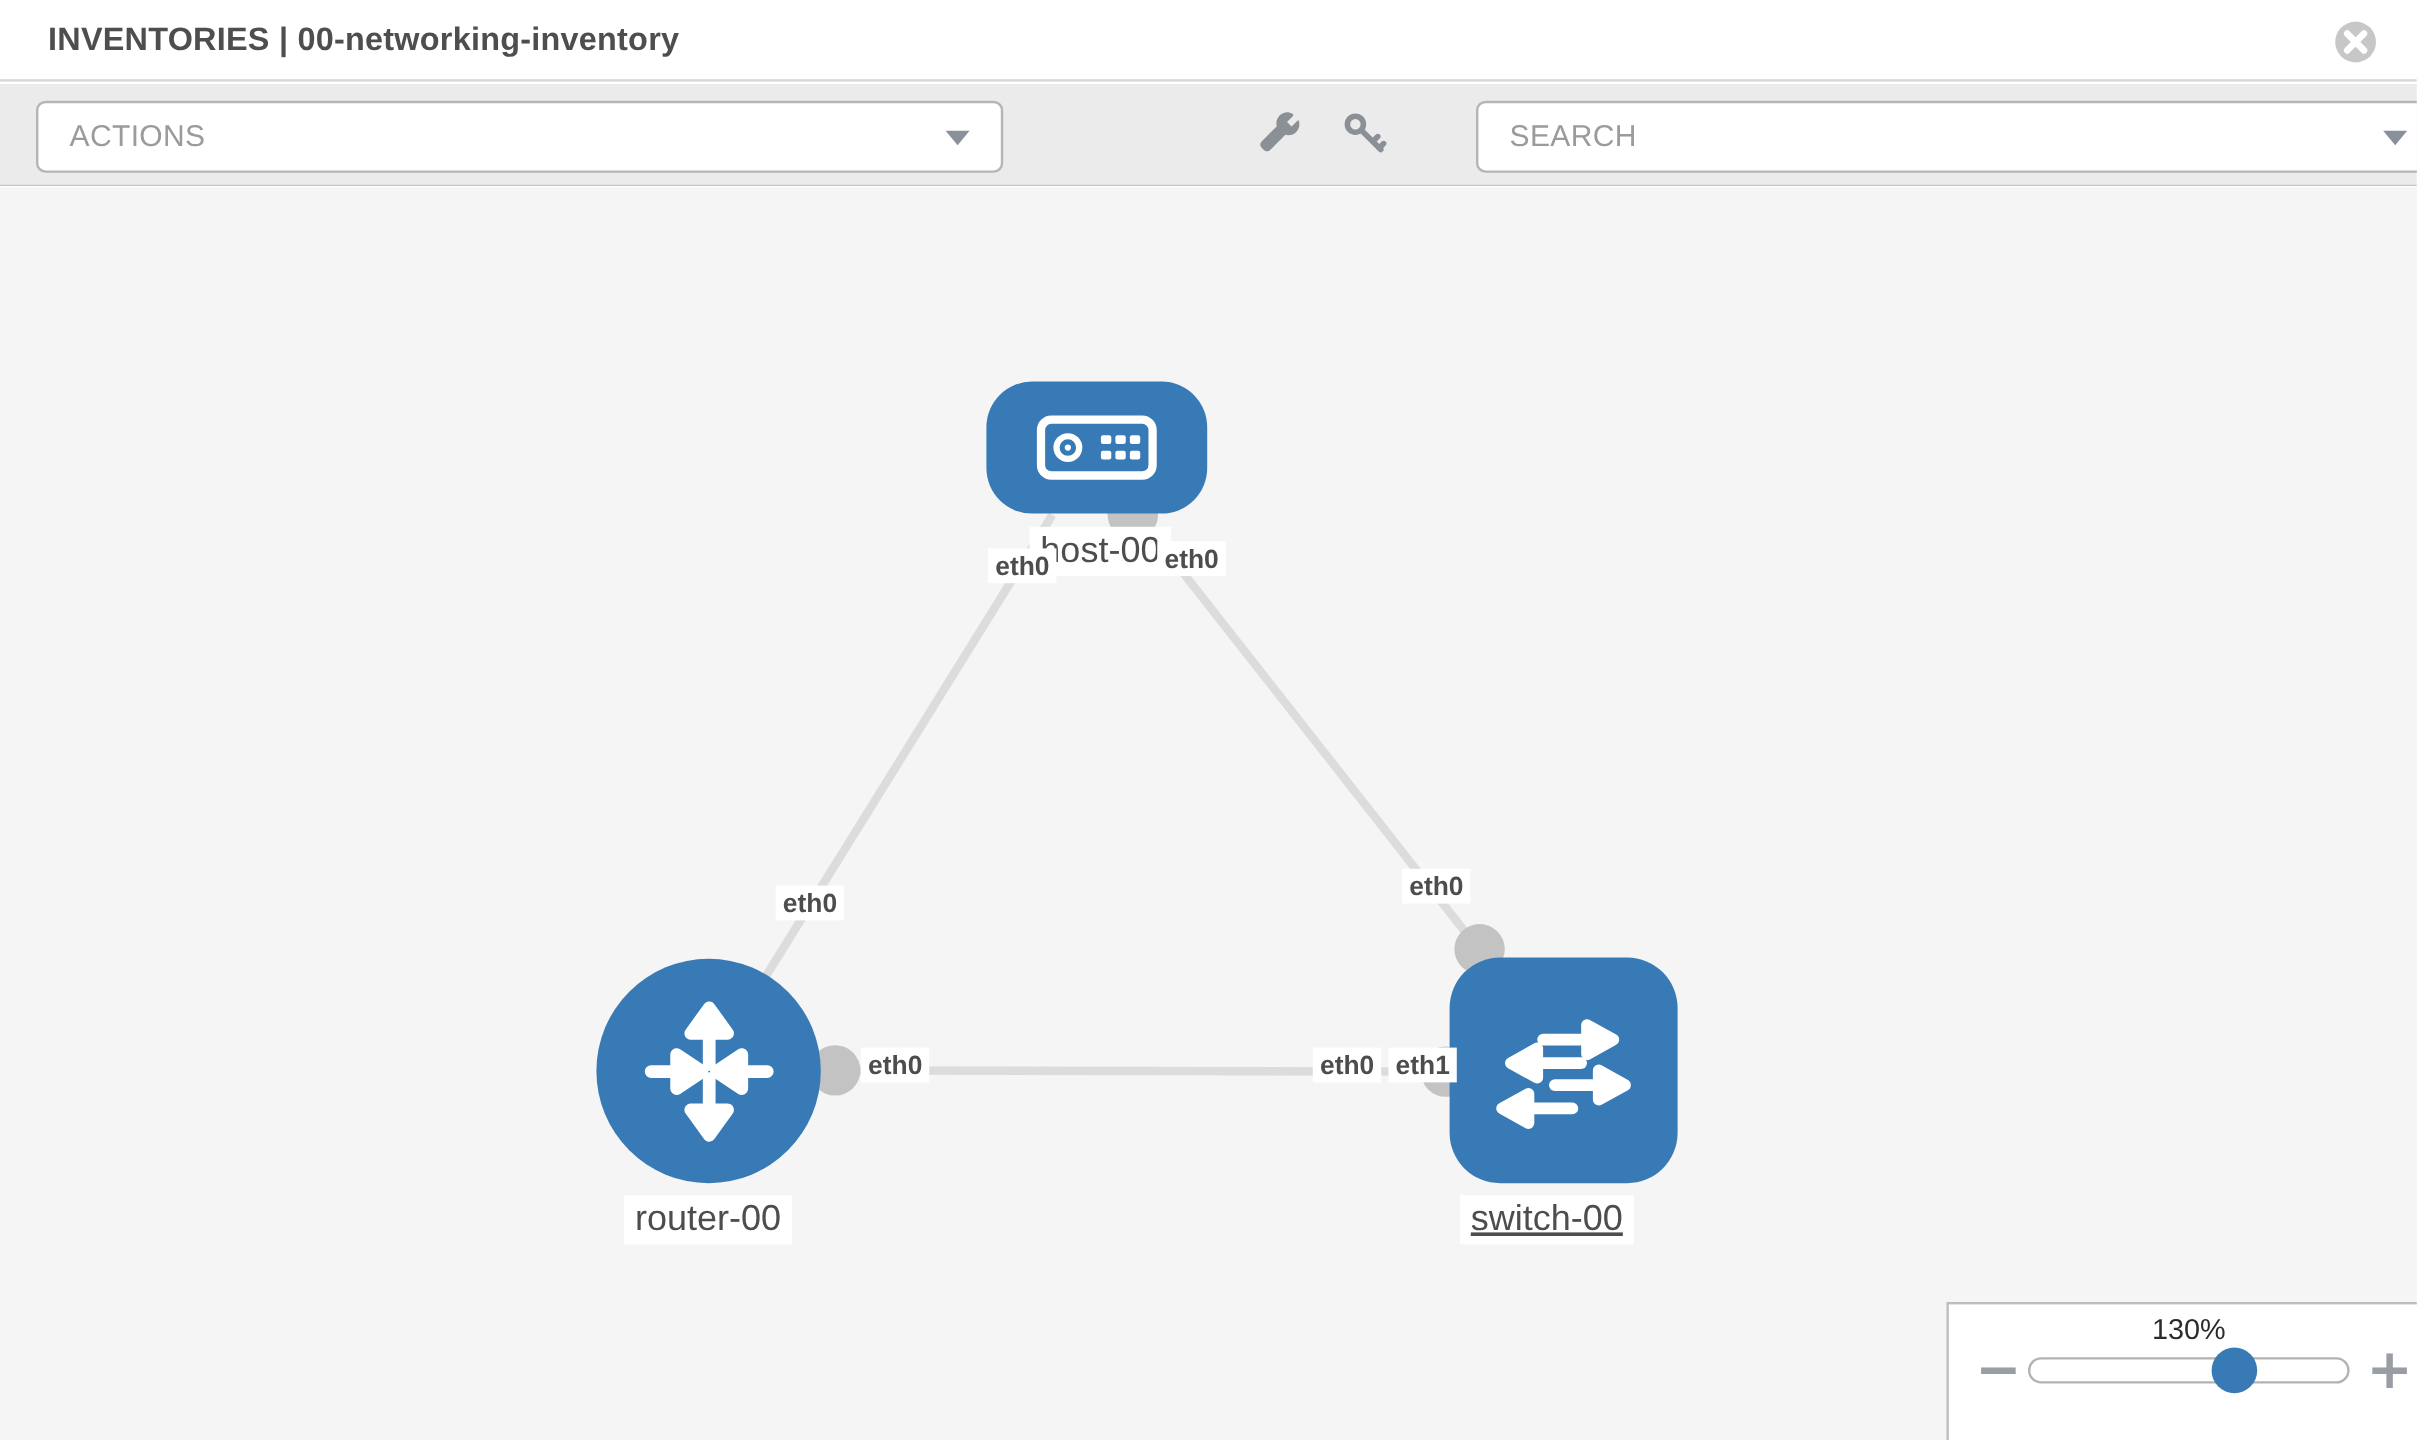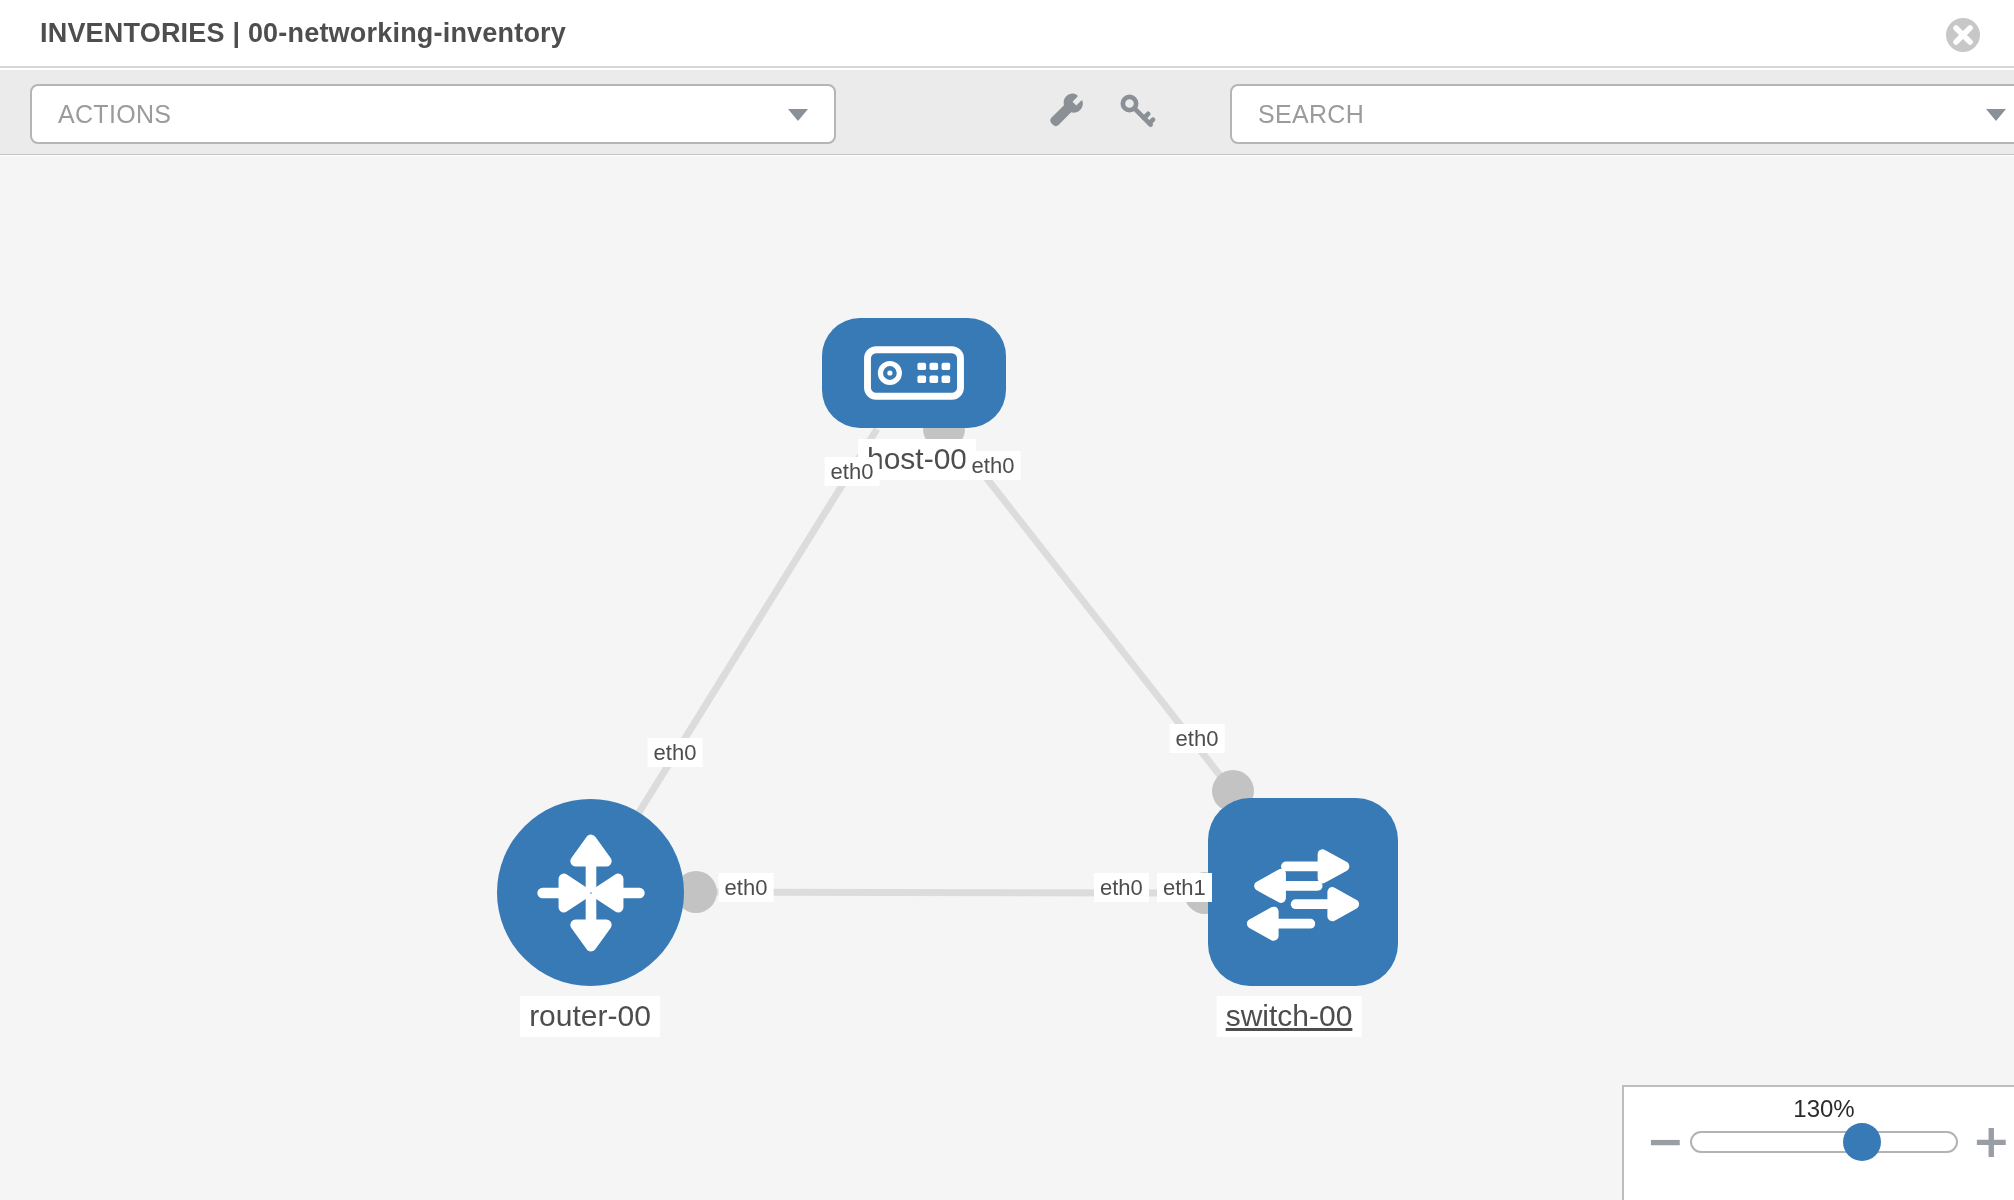--- a/index.html
+++ b/index.html
@@ -32,21 +32,21 @@
   .key-btn{left:1116px;}
   
   .canvas{position:absolute;left:0;top:156px;width:2014px;height:1044px;background:var(--canvas-bg);}
   .links-layer{position:absolute;left:0;top:0;}
   .node{position:absolute;background:var(--node-blue);display:flex;align-items:center;justify-content:center;cursor:pointer;}
   .node-host{left:822px;top:162px;width:184px;height:110px;border-radius:38px;}
   .node-router{left:497px;top:643px;width:187px;height:187px;border-radius:50%;}
   .node-switch{left:1208px;top:642px;width:190px;height:188px;border-radius:42px;}
   .chip{position:absolute;background:#fff;color:var(--label-text);white-space:nowrap;line-height:1.15;}
   .node-label{font-size:30px;padding:3px 9px;}
-  .if-label{font-size:22px;padding:2px 6px;}
+  .if-label{font-size:22px;padding:2px 6px;font-weight:bold;}
   .centered{transform:translateX(-50%);}
   
   .zoom-panel{position:absolute;left:1622px;top:929px;width:430px;height:150px;background:#fff;border:2px solid #bdbdbd;}
   .zoom-level{position:absolute;left:0;top:8px;width:400px;text-align:center;font-size:24px;color:#2b2b2b;}
   .zoom-btn{position:absolute;border:none;background:none;padding:0;cursor:pointer;
     font-size:46px;font-weight:900;color:#989ea4;line-height:40px;font-family:"DejaVu Sans",sans-serif;}
   .zoom-out{left:22px;top:34px;}
   .zoom-in{left:348px;top:34px;}
   .zoom-track{position:absolute;left:66px;top:44px;width:268px;height:22px;background:#fff;border:2px solid #b3b3b3;border-radius:12px;cursor:pointer;}
   .zoom-thumb{position:absolute;left:219px;top:36px;width:38px;height:38px;border-radius:50%;background:var(--node-blue);cursor:grab;}

